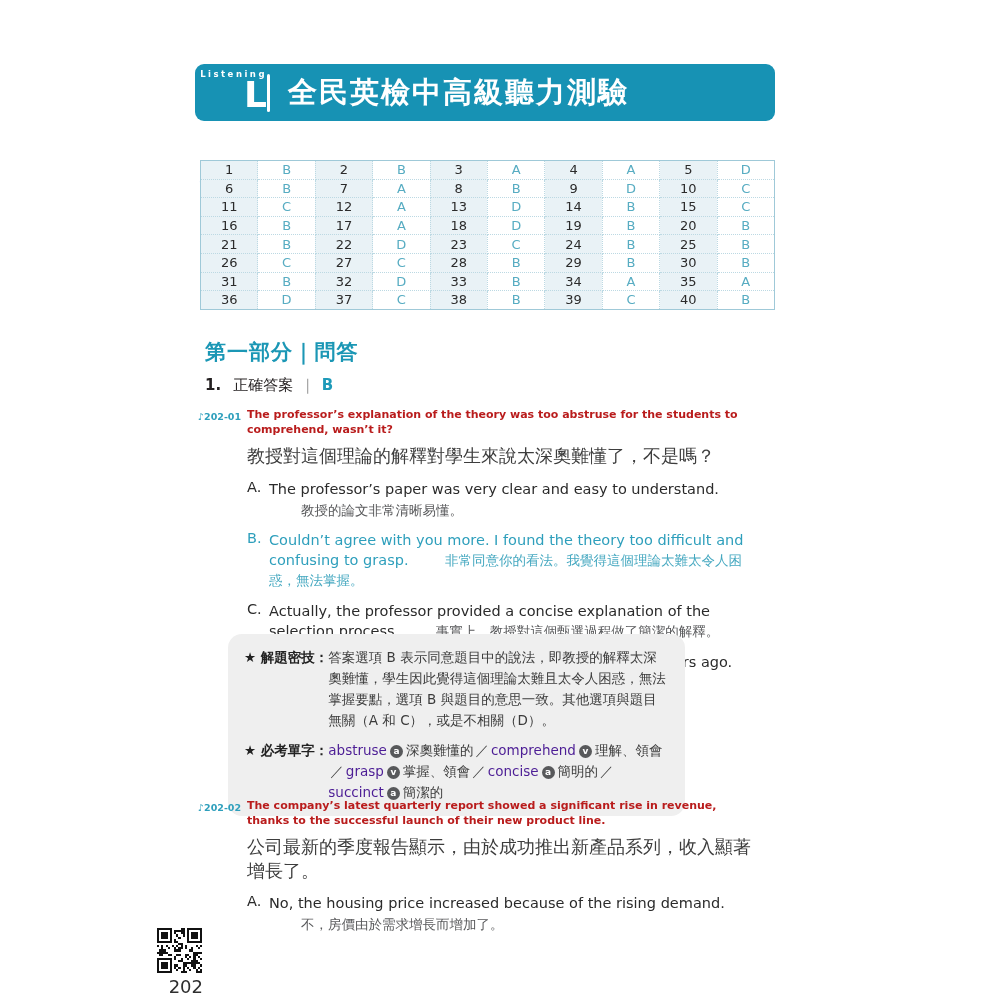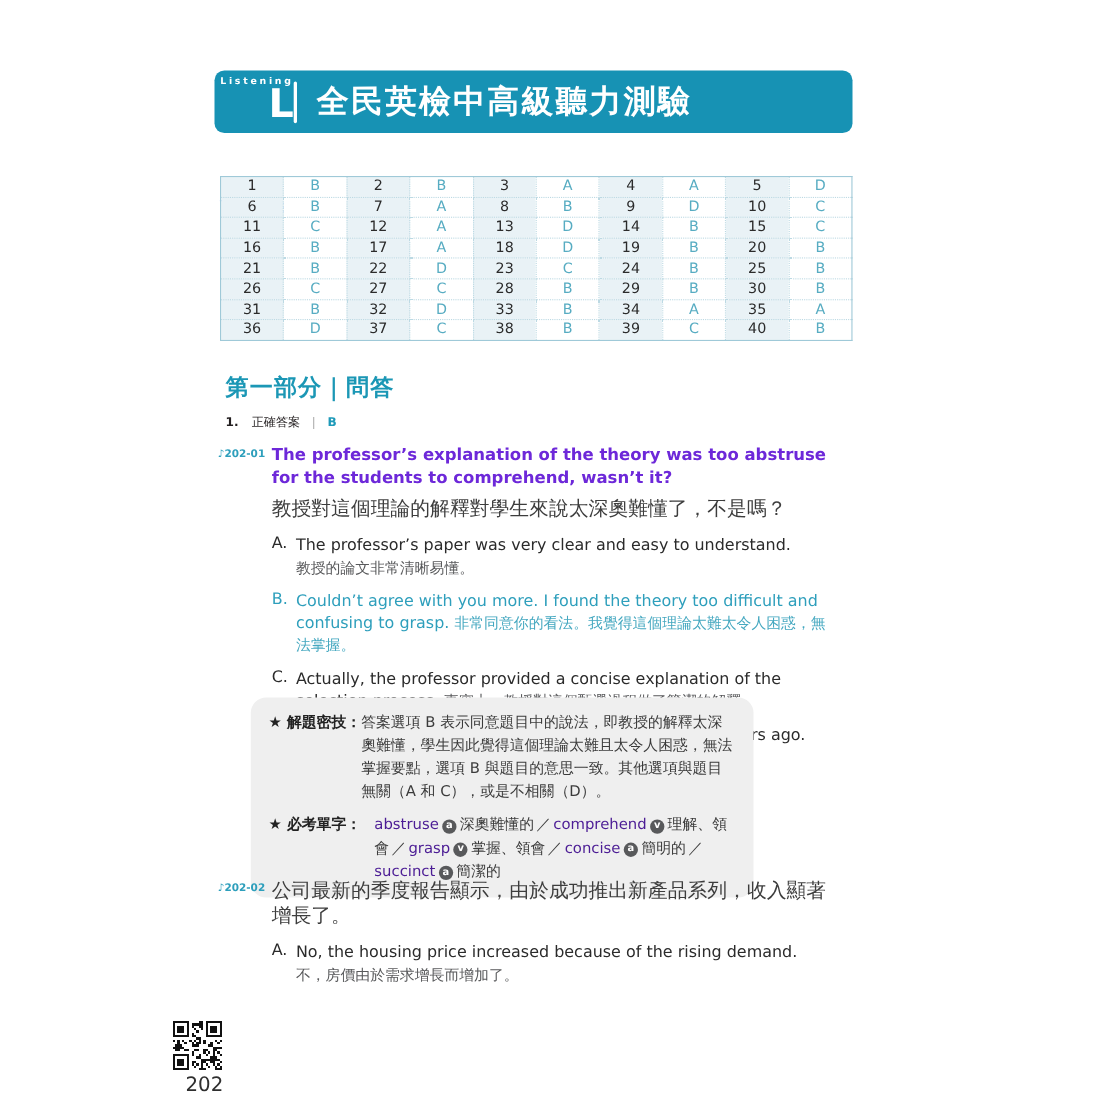--- a/index.html
+++ b/index.html
@@ -33,49 +33,49 @@
   }
   .answer-table td.num{background:#e9f2f6;color:#2b2b2b;}
   .answer-table td.ans{background:#ffffff;color:#57acc2;}
 
   
   .section-title{position:absolute;left:205px;top:338px;font-size:21px;font-weight:bold;color:#1b97b5;letter-spacing:1px;}
 
   
   .q1{position:absolute;left:205px;top:376px;width:575px;}
   .q2{position:absolute;left:205px;top:786px;width:575px;}
-  .qhead{font-size:11px;color:#231f20;}
+  .qhead{font-size:15px;color:#231f20;}
   .qhead .qnum{font-weight:bold;margin-right:12px;}
   .qhead .sep{color:#8a8a8a;margin:0 7px;}
   .qhead .qans{font-weight:bold;color:#1e9ab9;}
 
   .stem{position:relative;margin:12px 0 0 42px;width:505px;}
   .audio-tag{
     position:absolute;left:-49px;top:4px;font-size:9.5px;font-weight:bold;color:#2e9fbc;white-space:nowrap;
   }
-  .stem-en{font-size:15px;font-weight:bold;line-height:1.38;color:#6d28d9;}
+  .stem-en{font-size:11px;font-weight:bold;line-height:1.38;color:#b91c1c;}
   .stem-zh{font-size:18px;color:#3d3d3d;margin-top:7px;line-height:1.3;}
 
   .options{margin:4px 0 0 42px;width:510px;}
   .option{display:flex;margin-top:11px;}
   .option .letter{flex:0 0 22px;font-size:14.5px;color:#2b2b2b;}
   .option .body{flex:1;font-size:14.5px;line-height:1.38;color:#2b2b2b;}
-  .option .zh{font-size:13.5px;color:#58595b;}
+  .option .zh{font-size:13.5px;color:#58595b;margin-left:32px;}
   .option .zh.block{display:block;margin-top:2px;}
   .option.highlight .letter,
   .option.highlight .body{color:#2e9fbc;}
   .option.highlight .zh{color:#45a8c0;}
 
   
   .tipbox{
     position:absolute;left:228px;top:634px;width:457px;box-sizing:border-box;
     background:#efefef;border-radius:14px;padding:13px 18px 13px 16px;
   }
   .tip-row{display:flex;}
-  .tip-row + .tip-row{margin-top:9px;gap:12px;}
+  .tip-row + .tip-row{margin-top:9px;}
   .tip-label{flex:0 0 auto;font-size:13.5px;font-weight:bold;color:#222;white-space:nowrap;line-height:1.56;}
   .tip-content{flex:1;font-size:13.5px;color:#3b3b3b;line-height:1.56;}
   .vocab-word{font-weight:normal;color:#4c1d95;}
   .pos-badge{
     display:inline-block;width:13px;height:13px;border-radius:50%;background:#58595b;color:#fff;
     font-size:9px;line-height:13px;text-align:center;vertical-align:1px;margin:0 3px;font-weight:bold;
   }
   .vocab-sep{color:#3b3b3b;margin:0 2px;}
 
   
@@ -237,20 +237,21 @@
     </div>
     <div class="tip-row">
       <span class="tip-label">★ 必考單字：</span>
       <span class="tip-content" id="vocab-content"><span class="vocab-word">abstruse</span><span class="pos-badge">a</span><span>深奧難懂的</span><span class="vocab-sep">／</span><span class="vocab-word">comprehend</span><span class="pos-badge">v</span><span>理解、領會</span><span class="vocab-sep">／</span><span class="vocab-word">grasp</span><span class="pos-badge">v</span><span>掌握、領會</span><span class="vocab-sep">／</span><span class="vocab-word">concise</span><span class="pos-badge">a</span><span>簡明的</span><span class="vocab-sep">／</span><span class="vocab-word">succinct</span><span class="pos-badge">a</span><span>簡潔的</span></span>
     </div>
   </div>
 
   <div class="q2">
     <div class="stem">
       <span class="audio-tag">♪202-02</span>
+      <div class="stem-en">The company’s latest quarterly report showed a significant rise in revenue, thanks to the successful launch of their new product line.</div>
       <div class="stem-zh">公司最新的季度報告顯示，由於成功推出新產品系列，收入顯著增長了。</div>
     </div>
     <div class="options">
       <div class="option">
         <span class="letter">A.</span>
         <span class="body"><span>No, the housing price increased because of the rising demand.</span><span class="zh block">不，房價由於需求增長而增加了。</span></span>
       </div>
     </div>
   </div>
 

